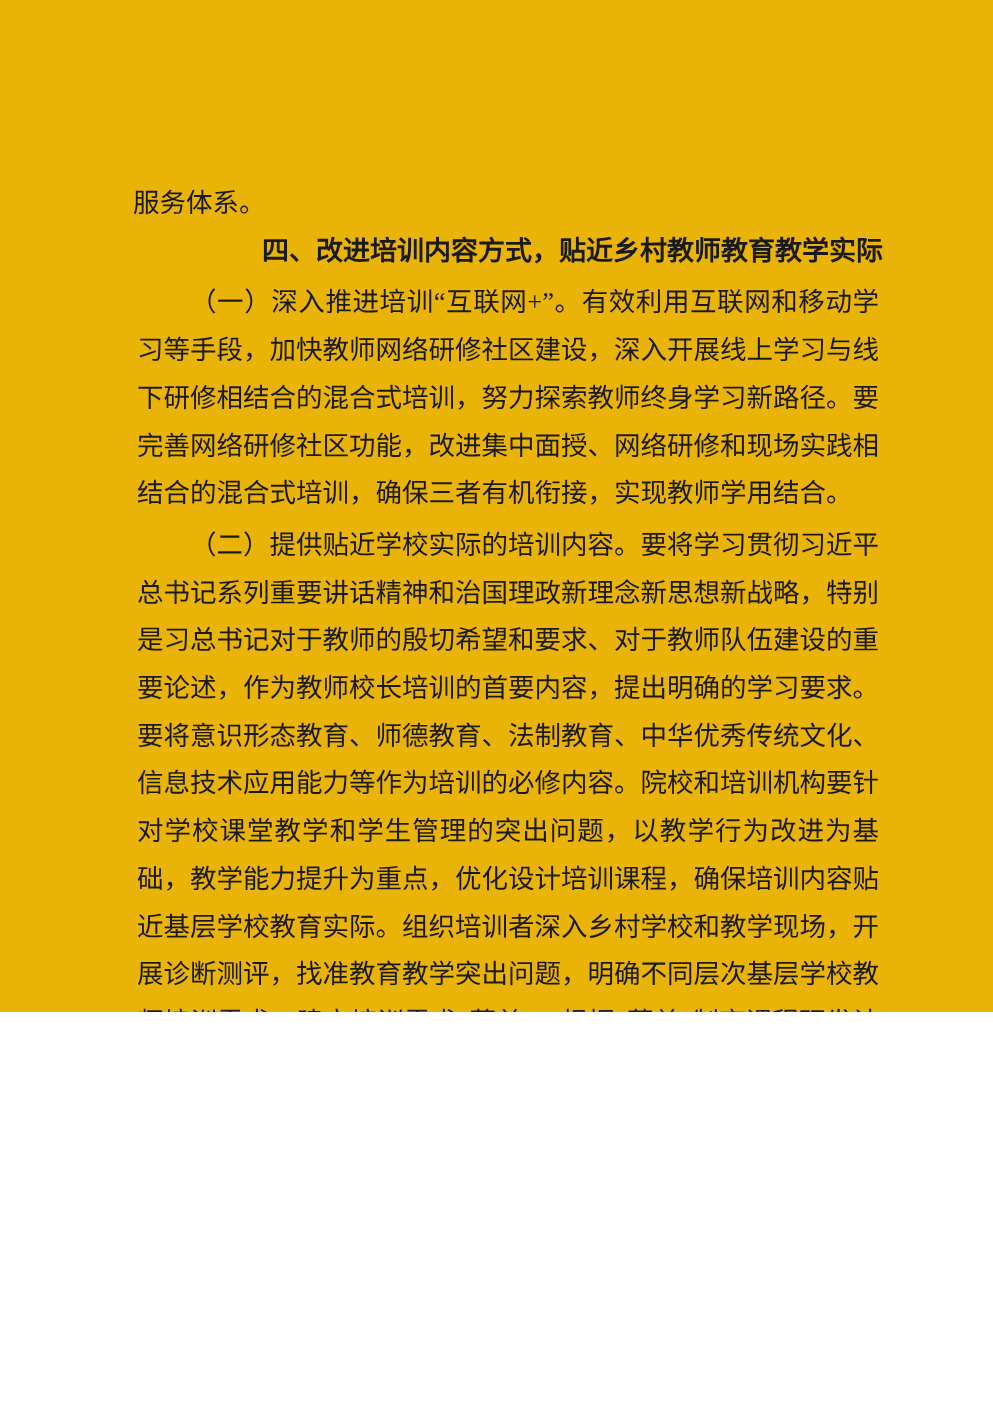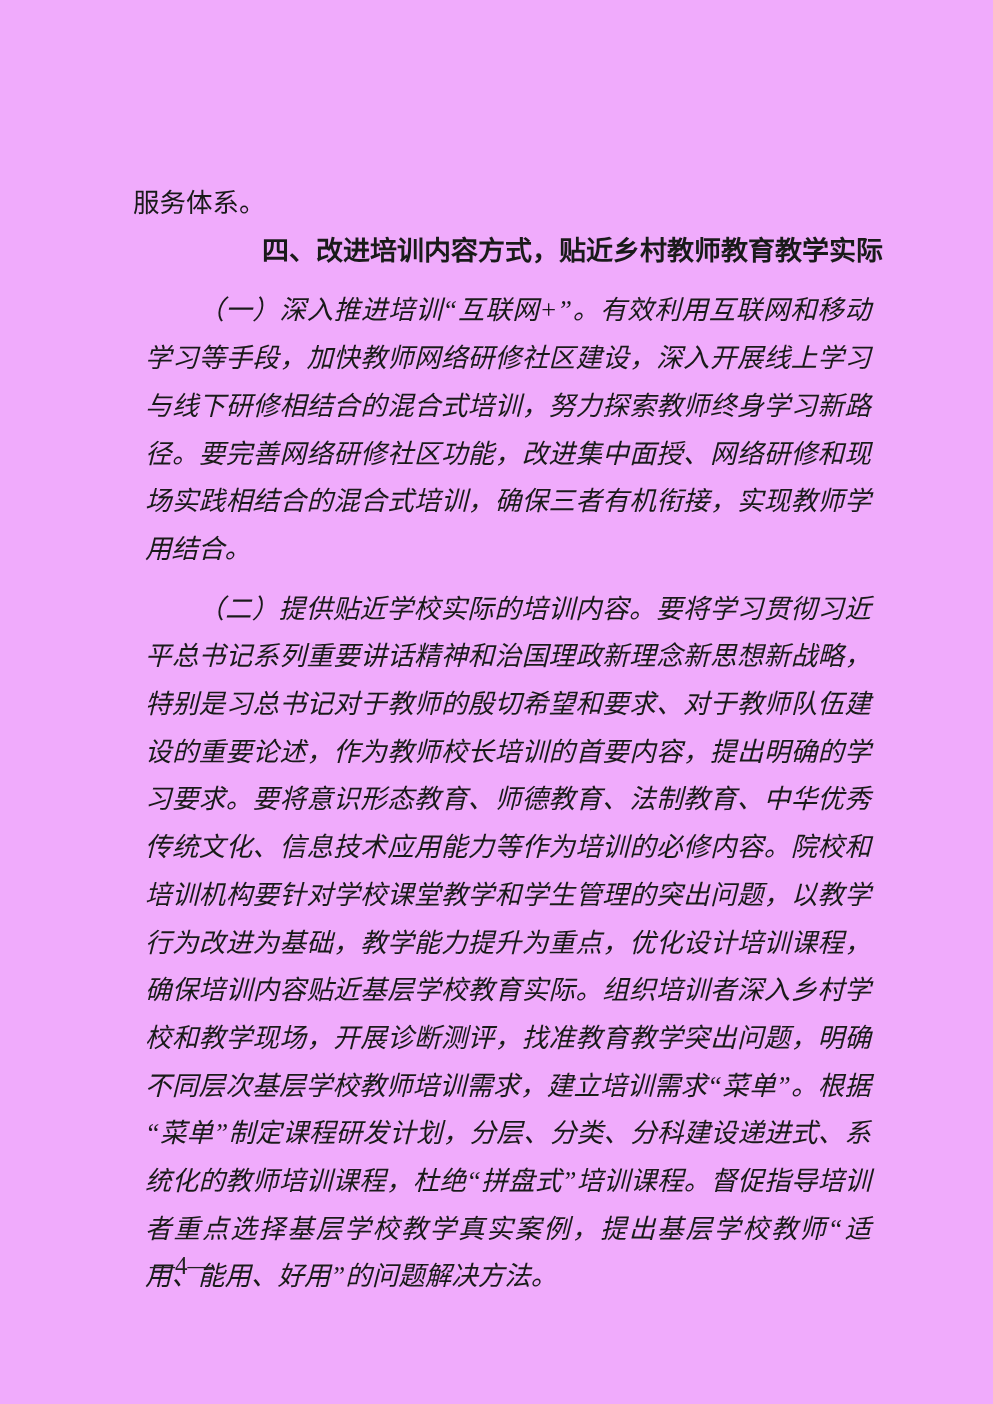--- a/index.html
+++ b/index.html
@@ -3,39 +3,38 @@
 <meta charset="utf-8">
 <style>
   html, body {
     margin: 0;
     padding: 0;
     background: #ffffff;
   }
   .page {
     position: relative;
     width: 993px;
-    height: 1404px;
-    background: #f0abfc;
+    height: 1012px;
+    background: #eab308;
     overflow: hidden;
     font-family: "Liberation Serif", serif;
     color: #1a1a1a;
   }
   .content {
     position: absolute;
     left: 133px;
     top: 180px;
     width: 750px;
     font-size: 26.5px;
     line-height: 47.7px;
     text-align: justify;
   }
   .para {
-    margin: 12px;
+    margin: 4px;
     text-indent: 2em;
-    font-style: italic;
   }
   .continuation {
     margin: 0;
     text-indent: 0;
   }
   .heading {
     margin: 0;
     text-indent: 2em;
     font-weight: bold;
     font-family: "Liberation Sans", sans-serif;

